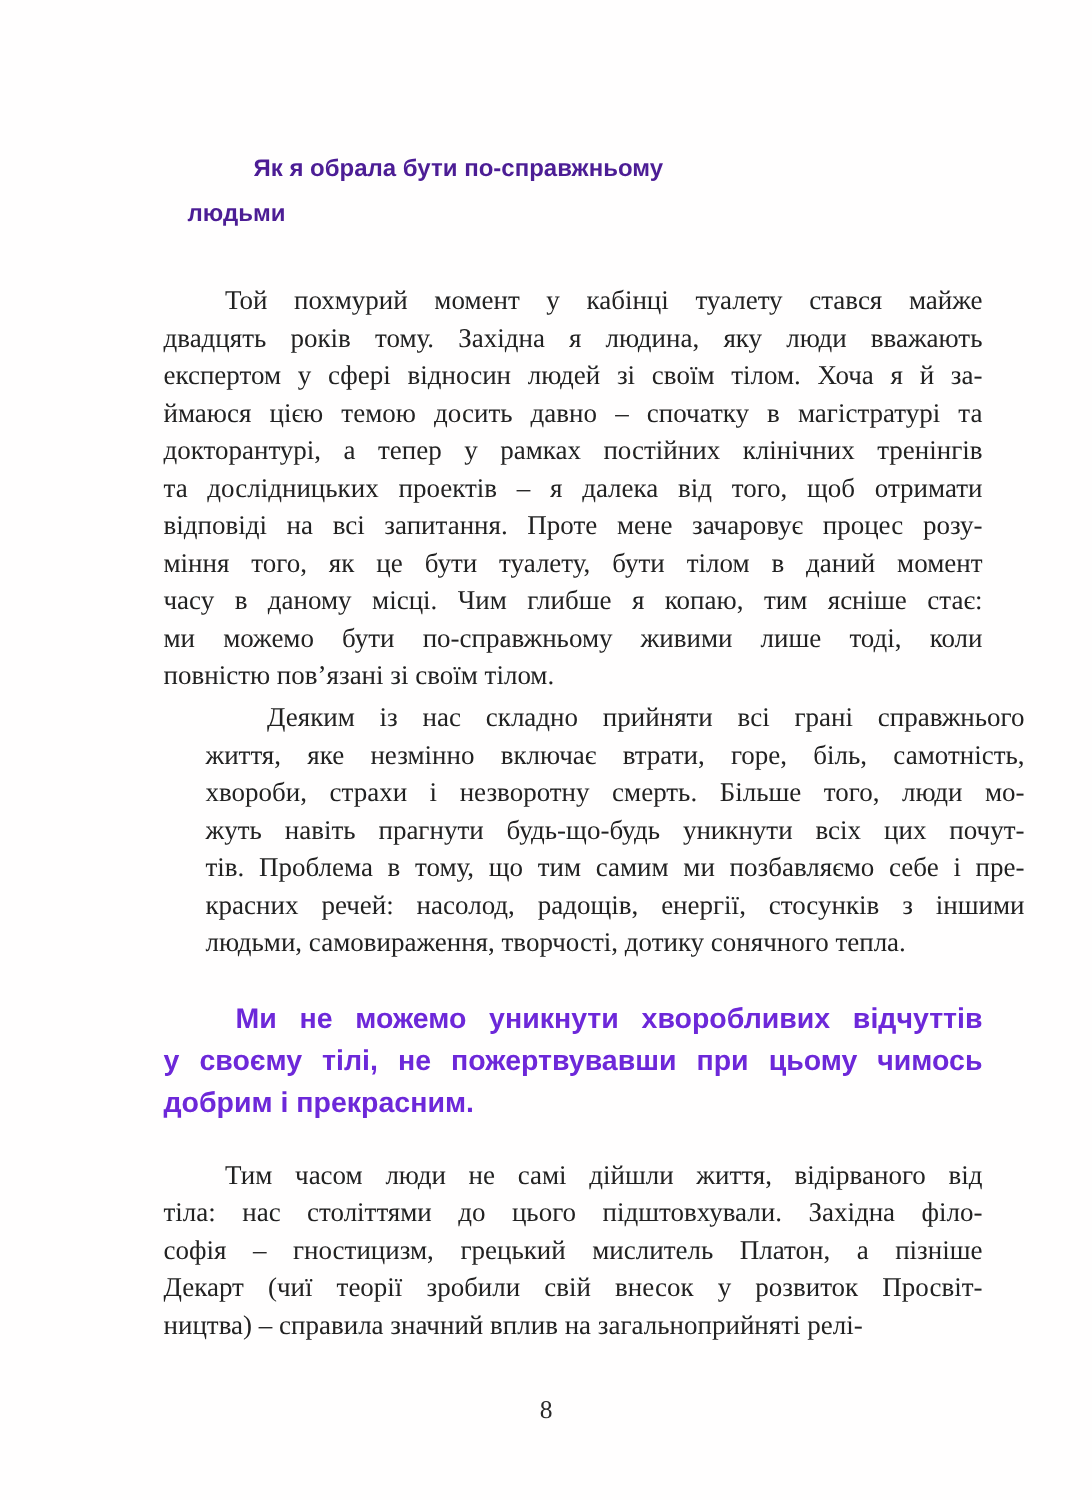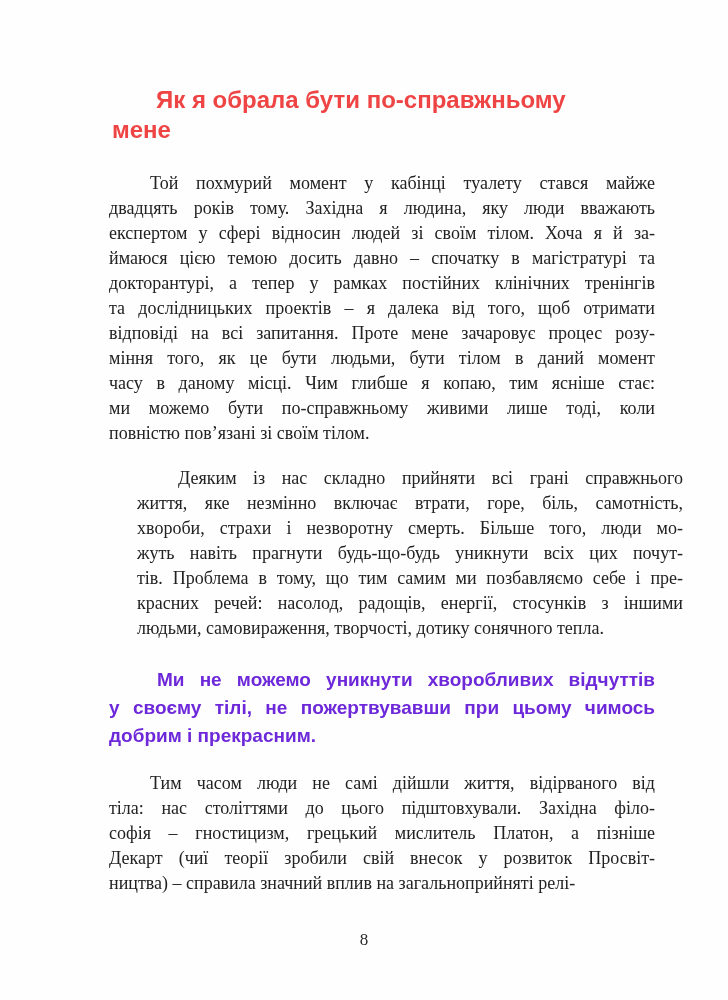--- a/index.html
+++ b/index.html
@@ -17,26 +17,26 @@
     color: #1e1e1e;
   }
   .block {
     position: absolute;
     left: 109px;
     width: 546px;
   }
   
   .heading {
     top: 82px;
-    margin: 3px;
+    margin: 16px;
     font-family: "Liberation Sans", sans-serif;
     font-weight: bold;
-    font-size: 24px;
+    font-size: 16px;
     line-height: 30px;
-    color: #ef4444;
+    color: #4c1d95;
   }
   .heading .line {
     text-align: left;
     text-align-last: left;
   }
   .heading .line:first-child { text-indent: 44px; }
 
   
   .body-para {
     font-family: "Liberation Serif", serif;
@@ -44,21 +44,21 @@
     line-height: 25px;
     color: #222222;
   }
   .para .line {
     text-align: justify;
     text-align-last: justify;
   }
   .para .line:first-child { text-indent: 41px; }
   .para .line:last-child { text-align-last: left; }
 
-  .p1 { top: 171px; }
+  .p1 { top: 188px; }
   .p2 { top: 466px; margin-left: 28px; }
   .p3 { top: 771px; }
 
   
   .callout {
     top: 666px;
     font-family: "Liberation Sans", sans-serif;
     font-weight: bold;
     font-size: 19px;
     line-height: 28px;
@@ -78,32 +78,32 @@
     color: #2a2a2a;
   }
 </style>
 </head>
 <body>
 
 <div class="page">
 
   <h1 class="block heading">
       <div class="line">Як я обрала бути по-справжньому</div>
-      <div class="line">мене</div>
+      <div class="line">людьми</div>
     </h1>
 
   <div class="block para body-para p1">
       <div class="line">Той похмурий момент у кабінці туалету стався майже</div>
       <div class="line">двадцять років тому. Західна я людина, яку люди вважають</div>
       <div class="line">експертом у сфері відносин людей зі своїм тілом. Хоча я й за-</div>
       <div class="line">ймаюся цією темою досить давно – спочатку в магістратурі та</div>
       <div class="line">докторантурі, а тепер у рамках постійних клінічних тренінгів</div>
       <div class="line">та дослідницьких проектів – я далека від того, щоб отримати</div>
       <div class="line">відповіді на всі запитання. Проте мене зачаровує процес розу-</div>
-      <div class="line">міння того, як це бути людьми, бути тілом в даний момент</div>
+      <div class="line">міння того, як це бути туалету, бути тілом в даний момент</div>
       <div class="line">часу в даному місці. Чим глибше я копаю, тим ясніше стає:</div>
       <div class="line">ми можемо бути по-справжньому живими лише тоді, коли</div>
       <div class="line">повністю пов’язані зі своїм тілом.</div>
     </div>
 
   <div class="block para body-para p2">
       <div class="line">Деяким із нас складно прийняти всі грані справжнього</div>
       <div class="line">життя, яке незмінно включає втрати, горе, біль, самотність,</div>
       <div class="line">хвороби, страхи і незворотну смерть. Більше того, люди мо-</div>
       <div class="line">жуть навіть прагнути будь-що-будь уникнути всіх цих почут-</div>

